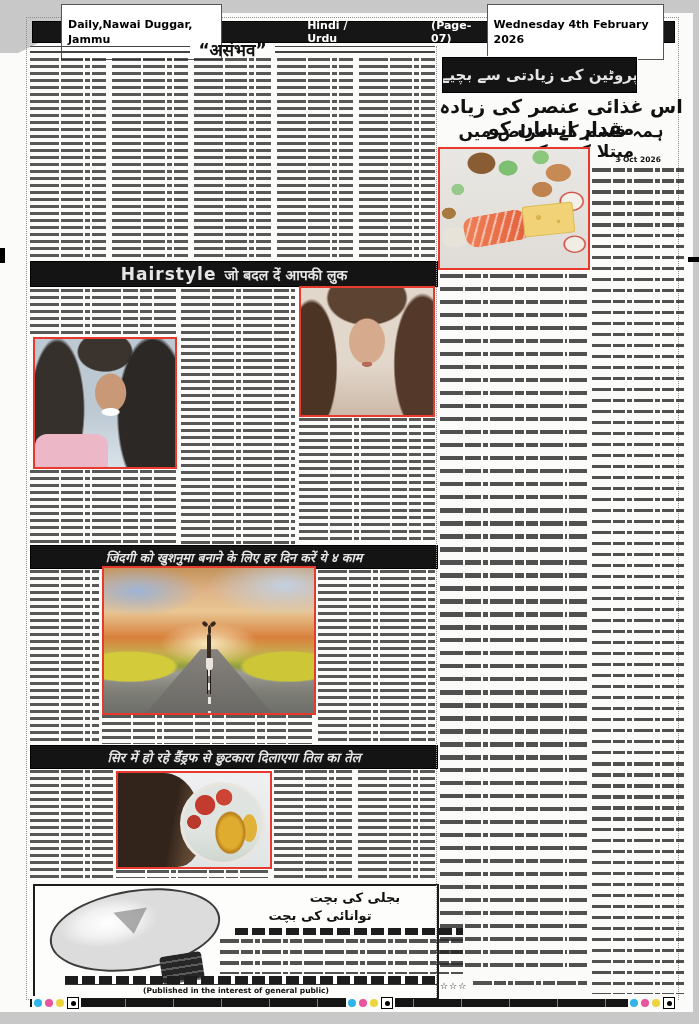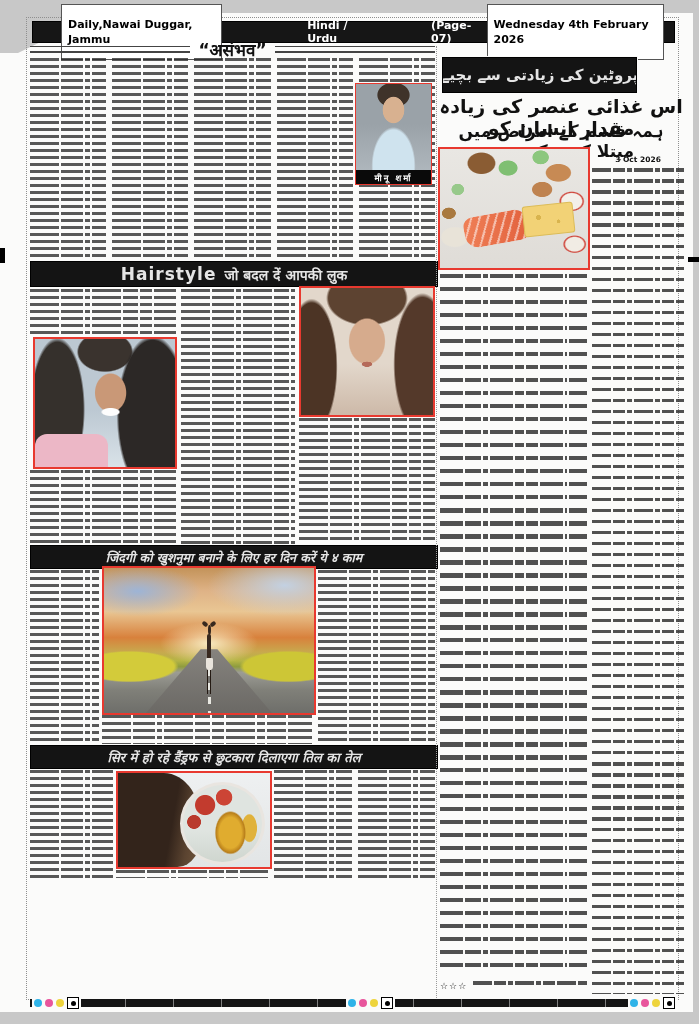--- a/index.html
+++ b/index.html
@@ -155,25 +155,20 @@
     <span style="margin:0 8px;font-weight:bold;font-size:17px;">“असंभव”</span>
     <span class="rule"></span>
   </div>
   <div class="abs" style="left:30px;top:58px;width:405px;height:202px;display:flex;gap:6px;">
     <div class="txt" style="flex:1;"></div>
     <div class="txt" style="flex:1;"></div>
     <div class="txt" style="flex:1;"></div>
     <div class="txt" style="flex:1;"></div>
     <div class="txt" style="flex:1;"></div>
   </div>
-  <div class="ph" style="left:355px;top:83px;width:75px;height:100px;border-width:1px;">
-    <div class="fill art-portrait">
-      <div class="cap-strip">मीनू शर्मा</div>
-    </div>
-  </div>
 
   <div class="hbar" style="left:30px;top:261px;width:406px;height:24px;gap:8px;">
     <span style="font-size:17px;font-weight:bold;letter-spacing:1px;">Hairstyle</span>
     <span style="font-size:14px;font-weight:bold;">जो बदल दें आपकी लुक</span>
   </div>
   <div class="txt abs" style="left:30px;top:289px;width:146px;height:46px;"></div>
   <div class="ph" style="left:33px;top:337px;width:140px;height:128px;">
     <div class="fill art-braids">
       <div class="pink-top"></div>
     </div>
@@ -217,20 +212,33 @@
       <div class="oil-face"></div>
       <div class="oil-circle"></div>
     </div>
   </div>
   <div class="txt abs" style="left:116px;top:870px;width:152px;height:8px;"></div>
   <div class="abs" style="left:274px;top:770px;width:161px;height:110px;display:flex;gap:6px;">
     <div class="txt" style="flex:1;"></div>
     <div class="txt" style="flex:1;"></div>
   </div>
 
+  <div class="abs" style="left:33px;top:884px;width:402px;height:112px;border:2px solid #1c1c1c;background:#fdfdfc;">
+    <div class="abs" style="left:8px;top:2px;width:200px;height:100px;">
+      <div class="bulb-glass"></div>
+      <div class="bulb-funnel"></div>
+      <div class="bulb-base"></div>
+    </div>
+    <div class="urtext abs" style="left:240px;top:4px;width:160px;font-size:13px;font-weight:bold;">بجلی کی بچت</div>
+    <div class="urtext abs" style="left:205px;top:22px;width:160px;font-size:13px;font-weight:bold;">توانائی کی بچت</div>
+    <div class="sq-bold abs" style="left:200px;top:42px;width:230px;height:7px;"></div>
+    <div class="txt-ur-sm abs" style="left:185px;top:53px;width:245px;height:35px;"></div>
+    <div class="sq-bold abs" style="left:30px;top:90px;width:374px;height:8px;border-bottom:1px solid #333;"></div>
+    <div class="abs" style="left:0;top:100px;width:100%;text-align:center;font-size:7.5px;font-weight:bold;">(Published in the interest of general public)</div>
+  </div>
 
   <div class="abs" style="left:436px;top:46px;width:1px;height:952px;border-left:1px dotted #9a9a9a;"></div>
   <div class="hbar urtext" style="left:442px;top:57px;width:193px;height:34px;">
     <span style="font-size:15px;font-weight:bold;">پروٹین کی زیادتی سے بچیے</span>
   </div>
   <div class="urtext abs" style="left:438px;top:95px;width:246px;font-size:19px;font-weight:bold;">اس غذائی عنصر کی زیادہ مقدار انسان کو</div>
   <div class="urtext abs" style="left:438px;top:121px;width:246px;font-size:17px;font-weight:bold;">ہمہ قسم کے امراض میں مبتلا کر سکتی ہے</div>
   <div class="ph" style="left:438px;top:147px;width:148px;height:119px;">
     <div class="fill art-food">
       <div class="salmon"></div>

